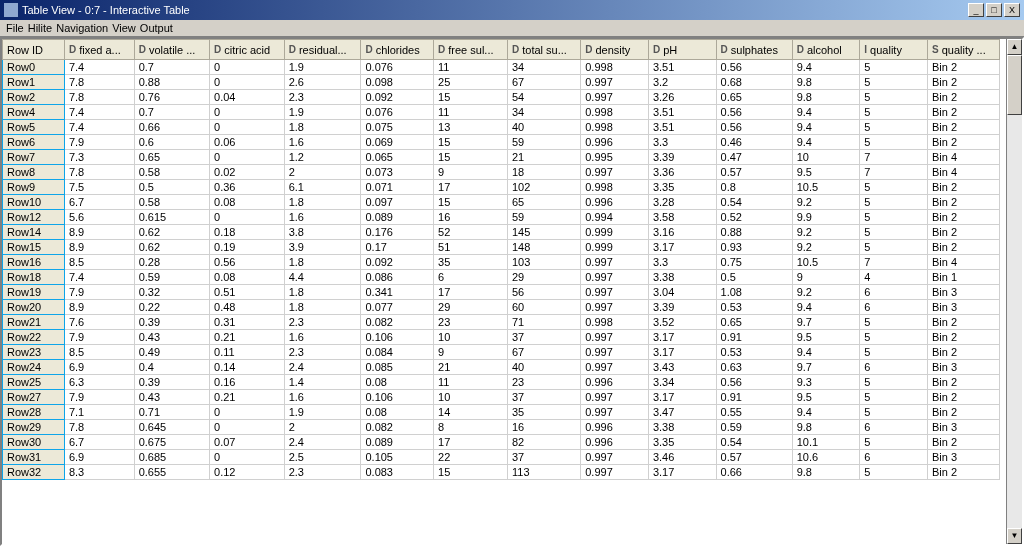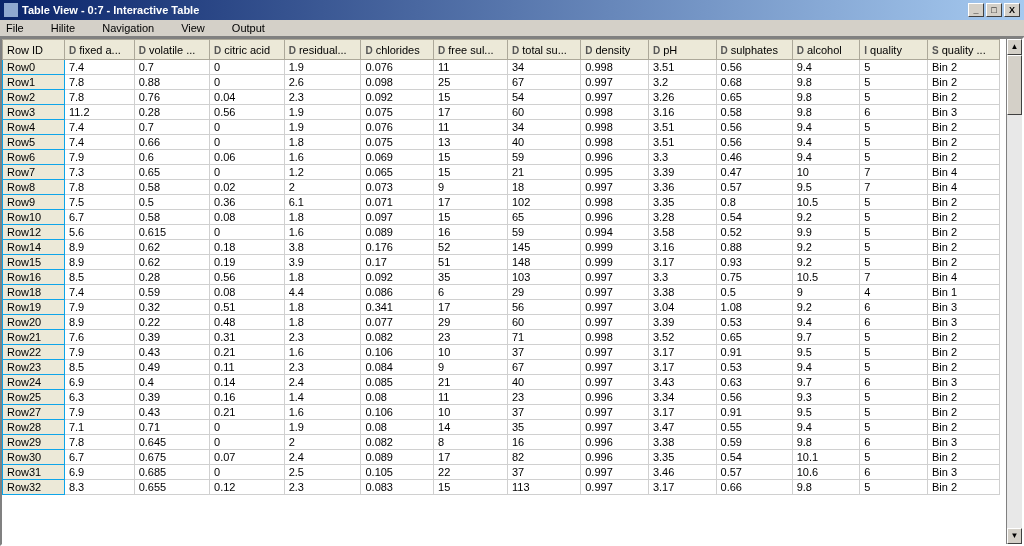--- a/index.html
+++ b/index.html
@@ -1,28 +1,28 @@
 <!DOCTYPE html>
 <html><head>
 <meta charset="utf-8">
 <style>
   *{box-sizing:border-box;margin:0;padding:0}
   body{font-family:Tahoma,Arial,sans-serif;font-size:11px;background:#d4d0c8;width:1024px;height:546px;overflow:hidden;display:flex;flex-direction:column}
-  .titlebar{background:linear-gradient(to right,#0a246a,#a6caf0);color:#fff;height:20px;display:flex;align-items:center;padding:0 4px;font-weight:bold}
+  .titlebar{background:linear-gradient(to right,#0a246a,#a6caf0);color:#fff;height:20px;display:flex;align-items:center;padding:0 4px;font-weight:normal}
   .titlebar .ticon{width:14px;height:14px;background:#8fa8d0;margin-right:4px;display:inline-block}
   .titlebar .spacer{flex:1}
   .winbtns{display:flex;gap:2px}
   .winbtn{width:16px;height:14px;background:#d4d0c8;border:1px solid #fff;border-right-color:#404040;border-bottom-color:#404040;font-size:9px;line-height:12px;text-align:center;font-family:Arial;color:#000;cursor:pointer}
-  .menubar{background:#d4d0c8;display:flex;gap:27px;padding:2px 6px;border-bottom:1px solid #808080}
+  .menubar{background:#d4d0c8;display:flex;gap:4px;padding:2px 6px;border-bottom:1px solid #808080}
   .menubar span{cursor:pointer}
   .body{flex:1;display:flex;background:#fff;border:2px solid;border-color:#808080 #fff #fff #808080;overflow:hidden}
   .tablewrap{flex:1;overflow:auto}
   table{border-collapse:collapse;font-size:11px;width:998px}
   th{background:#ece9d8;border:1px solid #aca899;text-align:left;padding:2px 4px;font-weight:normal;white-space:nowrap;height:20px;position:sticky;top:0}
-  th .t{display:flex;align-items:flex-end;gap:3px}
+  th .t{display:flex;align-items:flex-start;gap:3px}
   th .t b{font-weight:bold;color:#555;font-size:10px}
   td{border:1px solid #d0d0d0;padding:1px 4px;white-space:nowrap;height:15px;background:#fff}
   td.rh{background:#ece9d8;border:1px solid #0ea5e9;width:54px}
   .vscroll{width:16px;background:#d4d0c8;border-left:1px solid #808080;display:flex;flex-direction:column}
   .vscroll .arrow,.vscroll .thumb{background:#d4d0c8;border:1px solid #fff;border-right-color:#404040;border-bottom-color:#404040}
   .vscroll .arrow{height:16px;text-align:center;font-size:8px;line-height:14px;cursor:pointer}
   .vscroll .track{flex:1;background:#e8e8e8}
   .vscroll .thumb{height:60px}
   col.rowh{width:54px}col.c{width:59px}
 </style>
@@ -197,36 +197,20 @@
             <td>15</td>
             <td>54</td>
             <td>0.997</td>
             <td>3.26</td>
             <td>0.65</td>
             <td>9.8</td>
             <td>5</td>
             <td>Bin 2</td>
           </tr>
           <tr>
-            <td class="rh">Row3</td>
-            <td>11.2</td>
-            <td>0.28</td>
-            <td>0.56</td>
-            <td>1.9</td>
-            <td>0.075</td>
-            <td>17</td>
-            <td>60</td>
-            <td>0.998</td>
-            <td>3.16</td>
-            <td>0.58</td>
-            <td>9.8</td>
-            <td>6</td>
-            <td>Bin 3</td>
-          </tr>
-          <tr>
             <td class="rh">Row4</td>
             <td>7.4</td>
             <td>0.7</td>
             <td>0</td>
             <td>1.9</td>
             <td>0.076</td>
             <td>11</td>
             <td>34</td>
             <td>0.998</td>
             <td>3.51</td>

